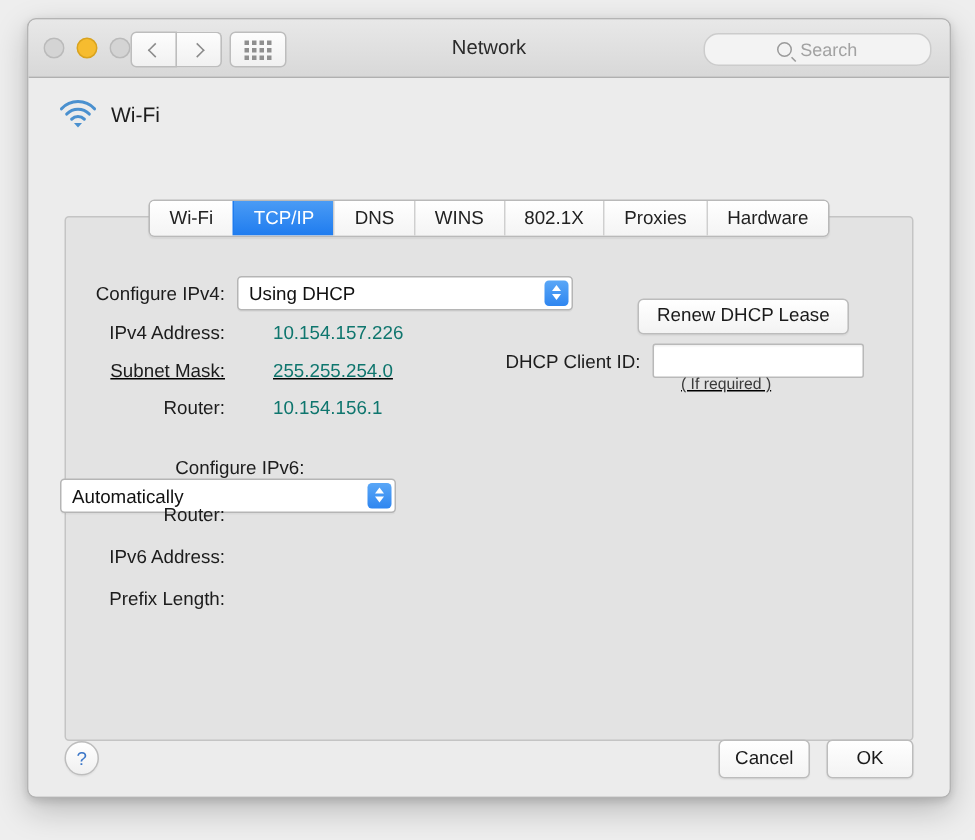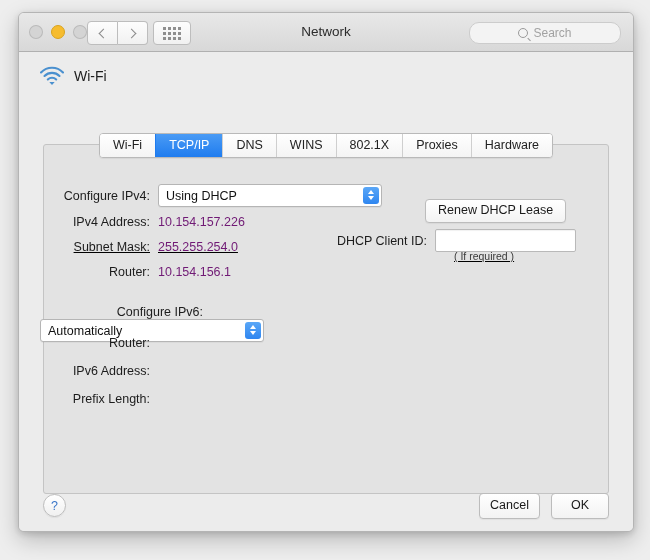--- a/index.html
+++ b/index.html
@@ -203,21 +203,22 @@
   }
   .lbl {
     width: 110px;
     text-align: right;
     font-size: 12.5px;
     color: #1c1c1c;
     padding-right: 8px;
   }
   .val {
     font-size: 12.5px;
-    color: #701a75;
+    color: #0f766e;
+    margin-left: 24px;
   }
 
   
   .popup {
     position: relative;
     width: 222px;
     height: 21px;
     background: #ffffff;
     border: 1px solid #b5b5b5;
     border-radius: 3px;

